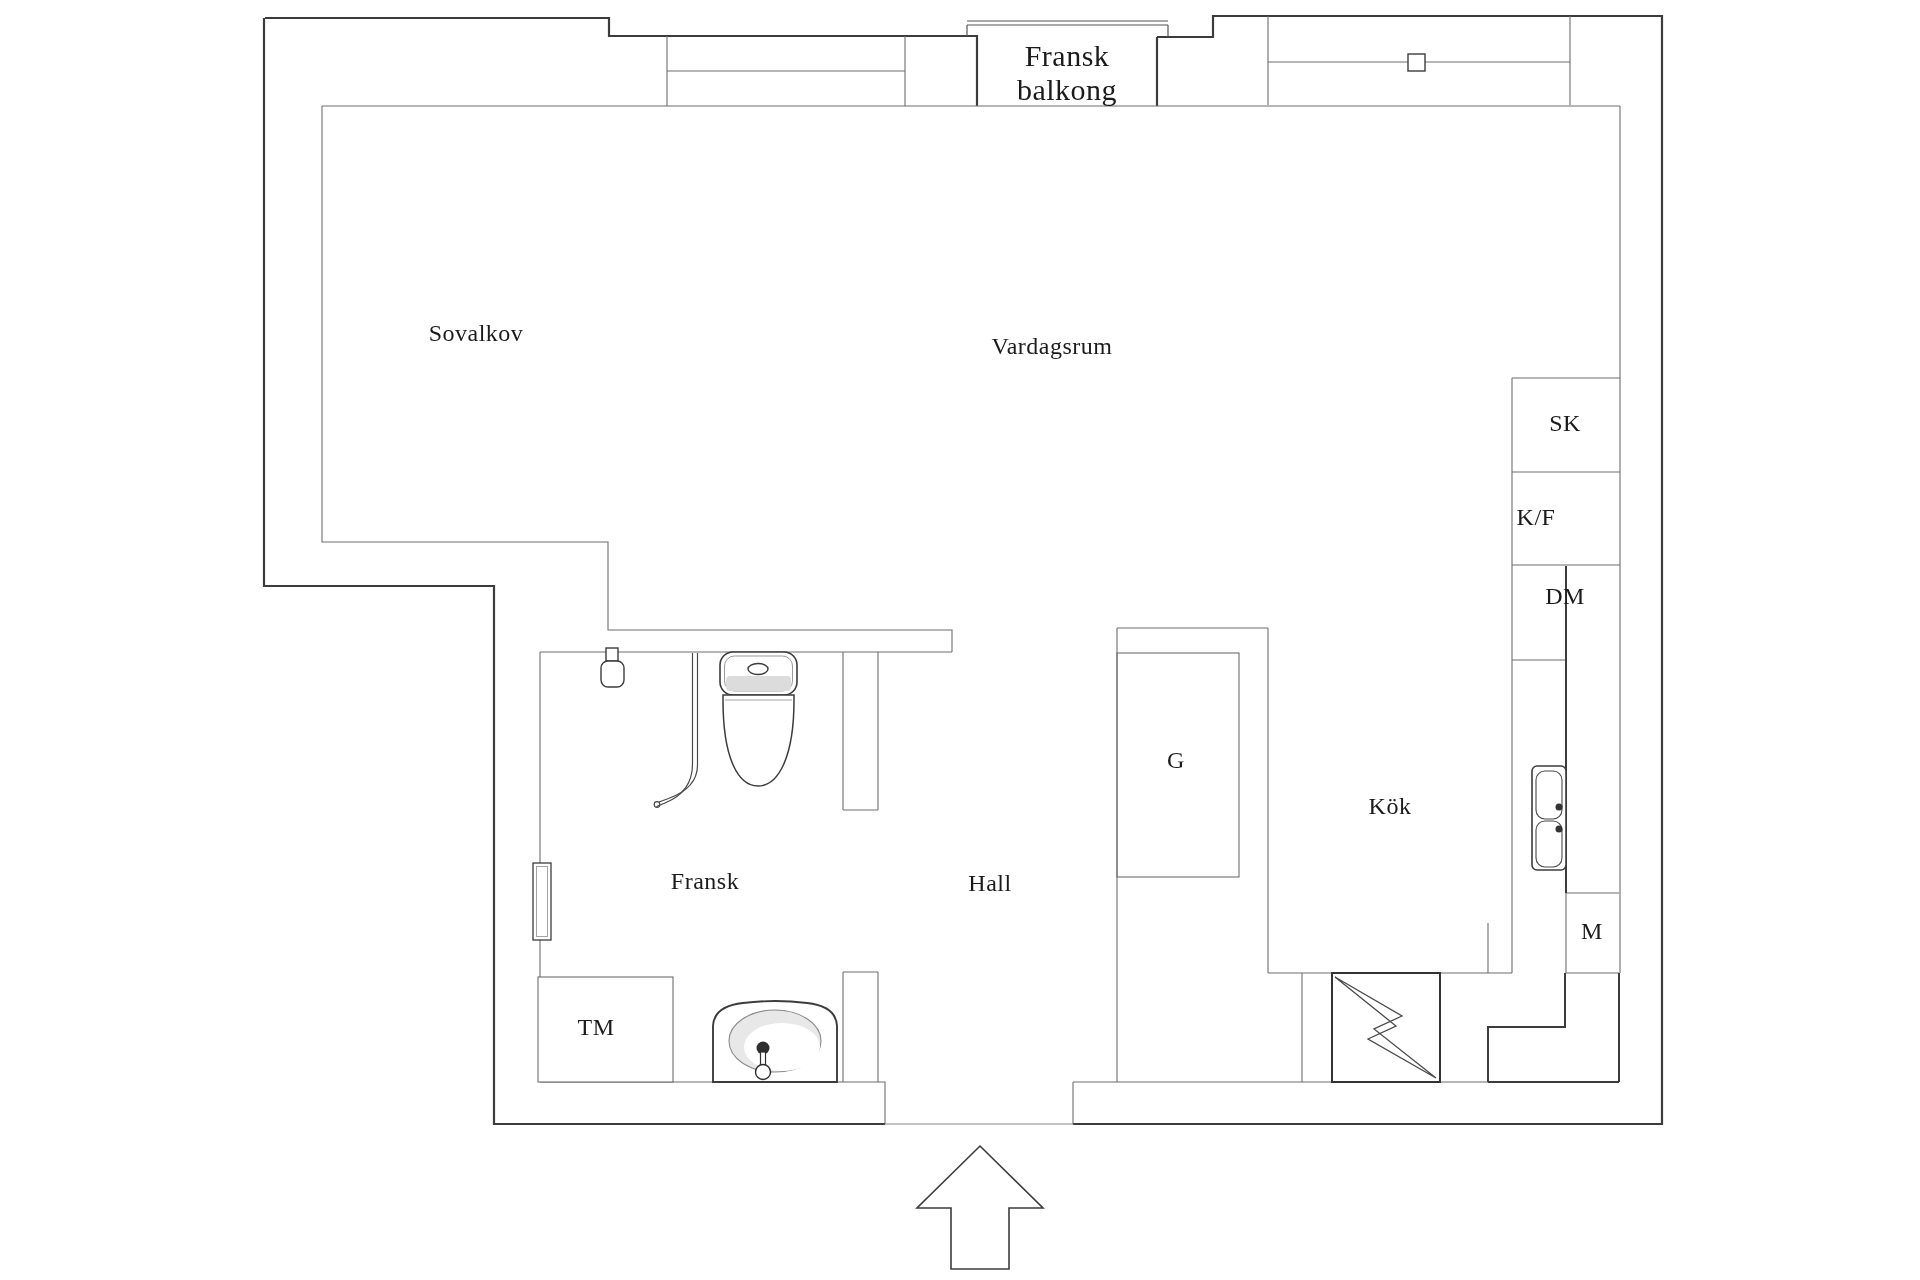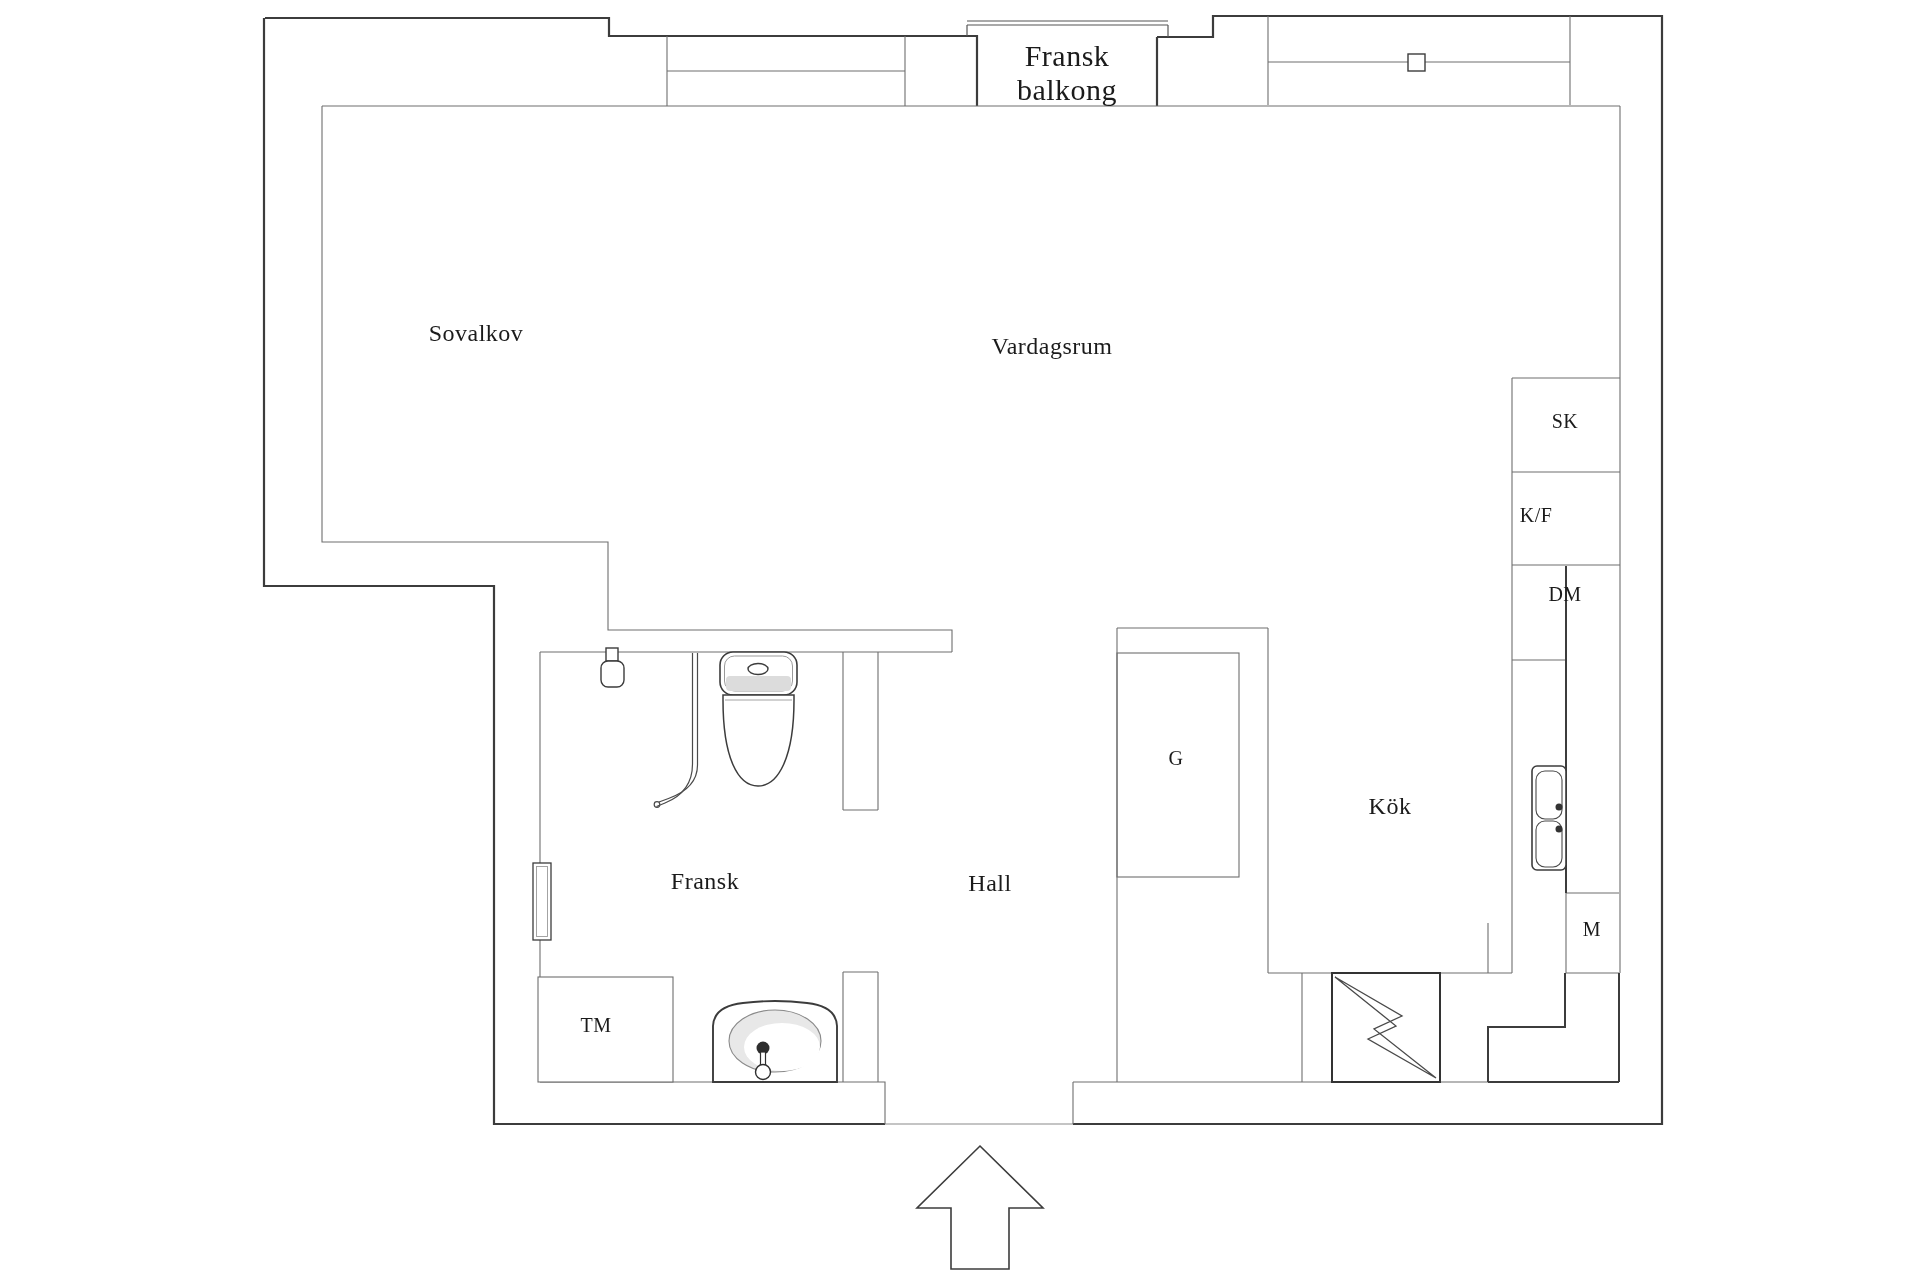--- a/index.html
+++ b/index.html
@@ -3,21 +3,21 @@
 <meta charset="utf-8">
 <style>
   html,body{margin:0;padding:0;background:#ffffff;}
   body{width:1920px;height:1280px;position:relative;overflow:hidden;
        font-family:"Liberation Serif","DejaVu Serif",serif;}
   #plan-stage{position:absolute;left:0;top:0;width:1920px;height:1044px;}
   #plan-svg{position:absolute;left:0;top:0;}
   .room-label,.box-label{position:absolute;transform:translateX(-50%);
        color:#1b1b1b;white-space:nowrap;line-height:1;letter-spacing:0.5px;}
   .room-label{font-size:24px;}
-  .box-label{font-size:20px;}
+  .box-label{font-size:24px;}
   .balcony-label{position:absolute;transform:translateX(-50%);color:#1b1b1b;
        font-size:30px;line-height:34px;text-align:center;letter-spacing:0.5px;}
 </style>
 </head>
 <body>
 
 <div id="plan-stage">
 
   <svg id="plan-svg" width="1920" height="1280" viewBox="0 0 1920 1280" fill="none" xmlns="http://www.w3.org/2000/svg">
 

